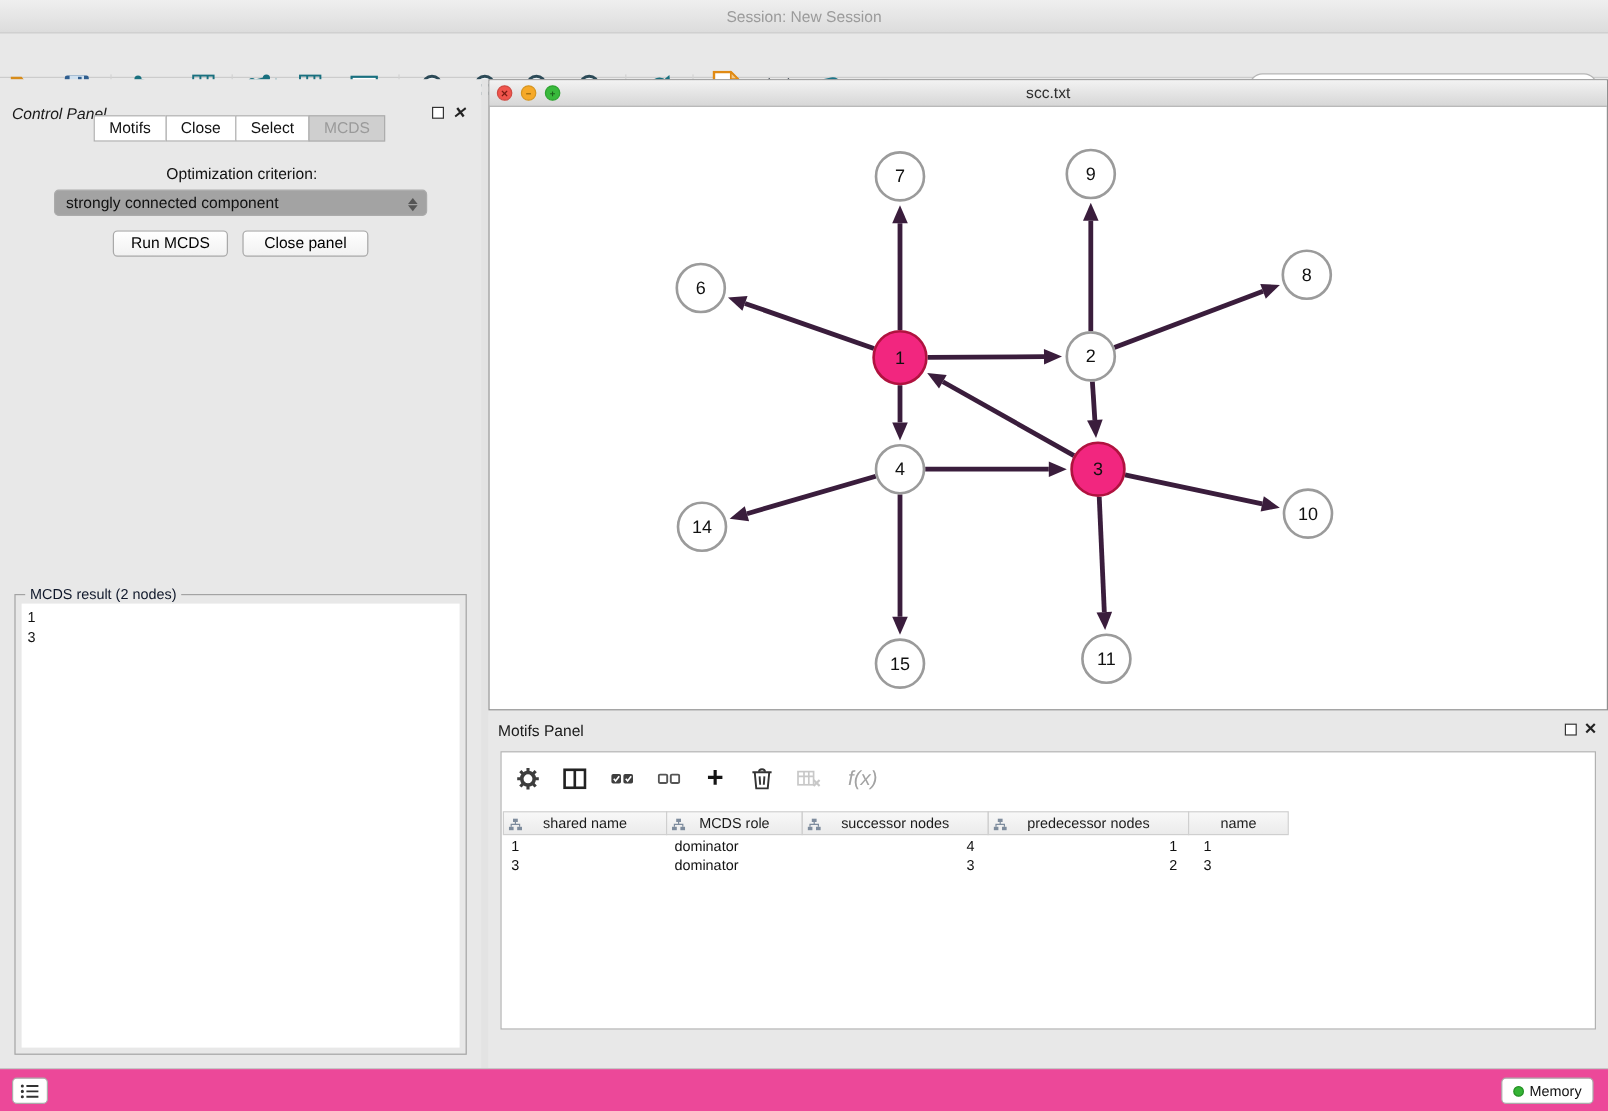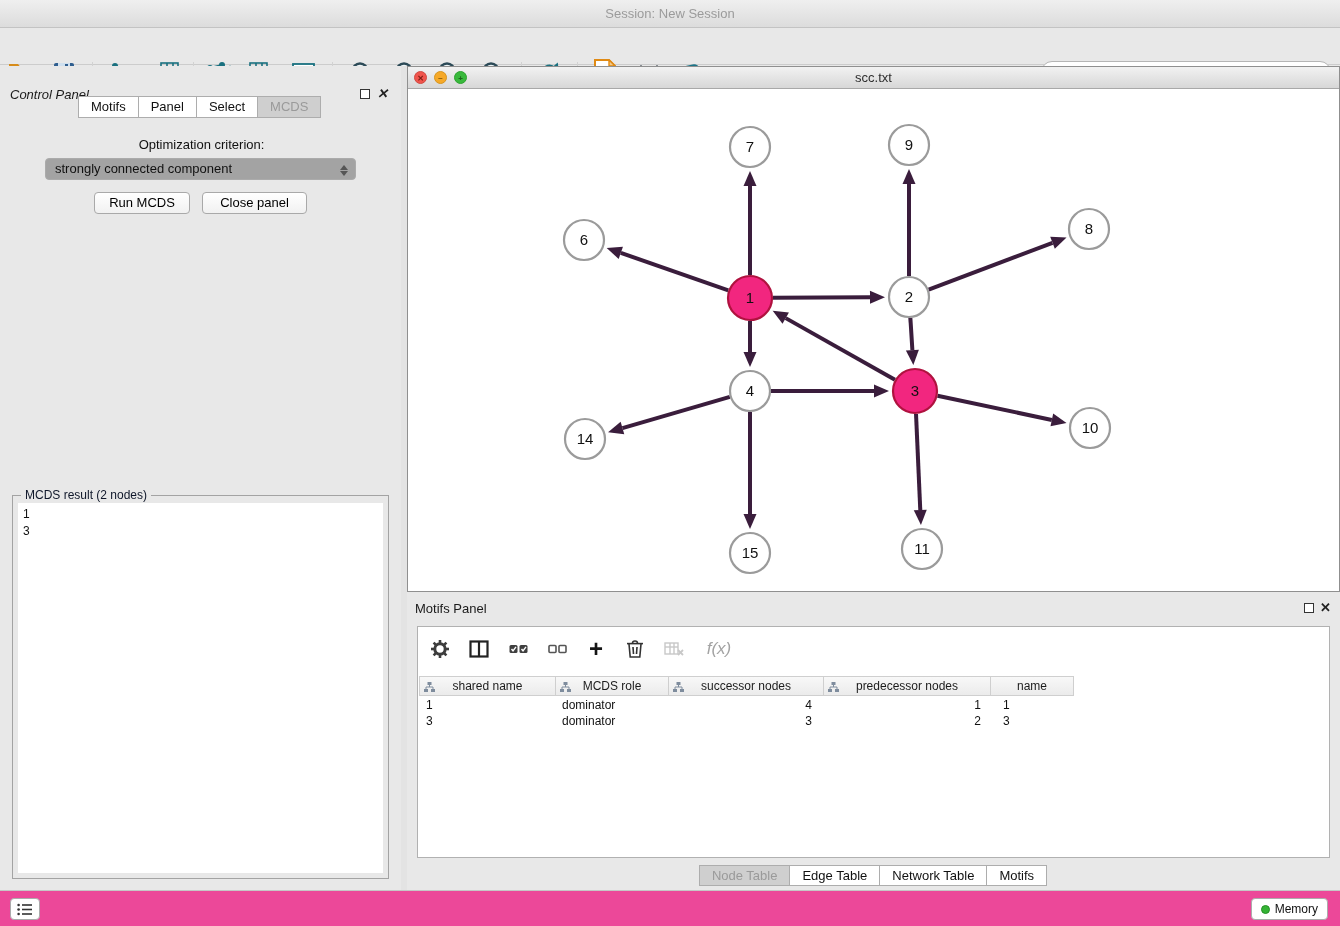--- a/index.html
+++ b/index.html
@@ -250,21 +250,21 @@
 </div>
 
 <div class="control-panel">
   <div class="cp-header">
     <span class="cp-title">Control Panel</span>
     <span class="panel-float cp-float"></span>
     <span class="panel-close cp-x">✕</span>
   </div>
   <div class="cp-tabs">
     <div class="cp-tab">Motifs</div>
-    <div class="cp-tab">Panel</div>
+    <div class="cp-tab">Close</div>
     <div class="cp-tab">Select</div>
     <div class="cp-tab active">MCDS</div>
   </div>
   <div class="opt-label">Optimization criterion:</div>
   <div class="cp-select">
     <span>strongly connected component</span>
     <span class="sel-arrows">
       <span class="tri-up"></span>
         <span class="tri-down"></span>
     </span>
@@ -491,26 +491,20 @@
     </div>
     <div class="trow row1">
       <div class="td c0">3</div>
       <div class="td c1">dominator</div>
       <div class="td c2">3</div>
       <div class="td c3">2</div>
       <div class="td c4">3</div>
     </div>
   </div>
 
-  <div class="tp-tabs">
-    <div class="tp-tab active">Node Table</div>
-    <div class="tp-tab">Edge Table</div>
-    <div class="tp-tab">Network Table</div>
-    <div class="tp-tab">Motifs</div>
-  </div>
 </div>
 
 <div class="statusbar">
   <div class="sb-left-btn">
     <svg width="16" height="13" viewBox="0 0 16 13">
       <g stroke="#333" stroke-width="1.6">
         <line x1="5" y1="2" x2="15" y2="2"></line>
           <line x1="5" y1="6.5" x2="15" y2="6.5"></line>
           <line x1="5" y1="11" x2="15" y2="11"></line>
       </g>

